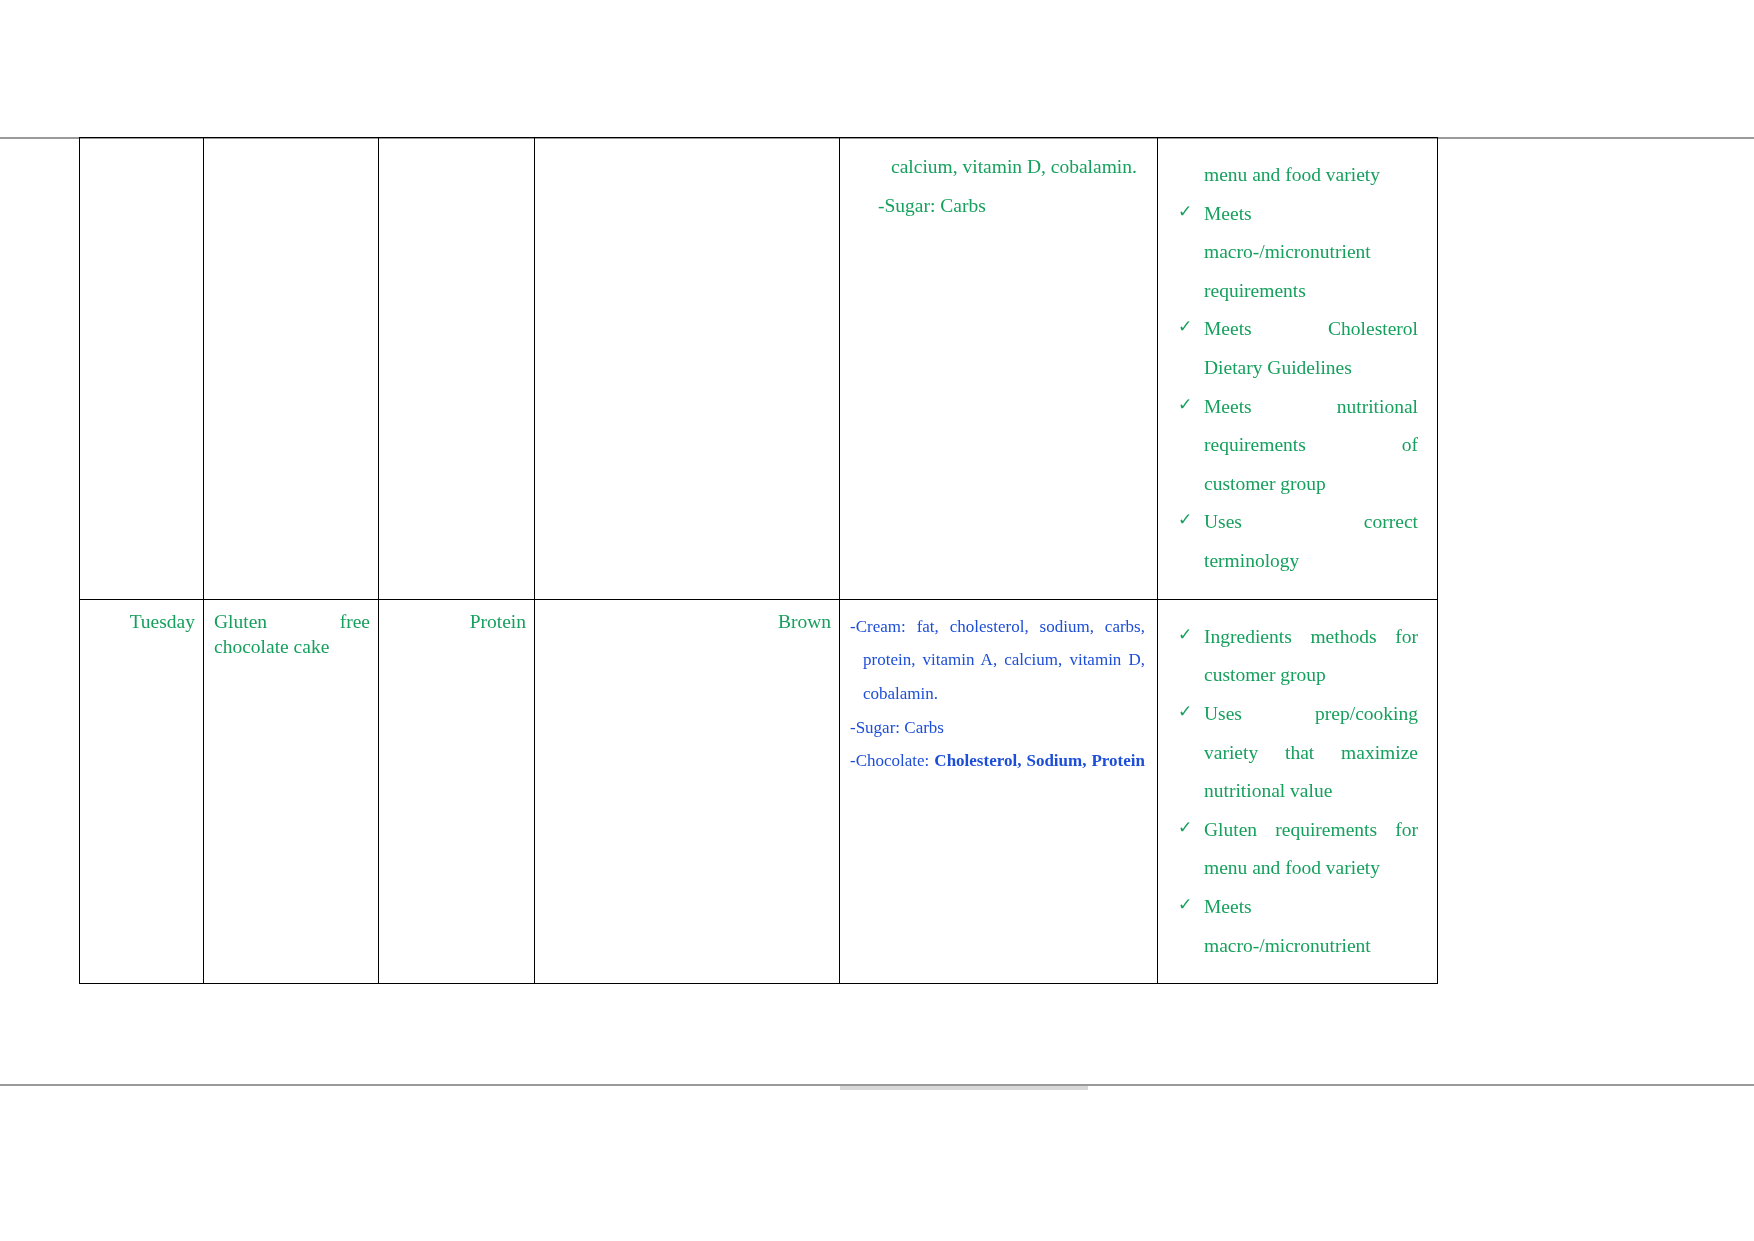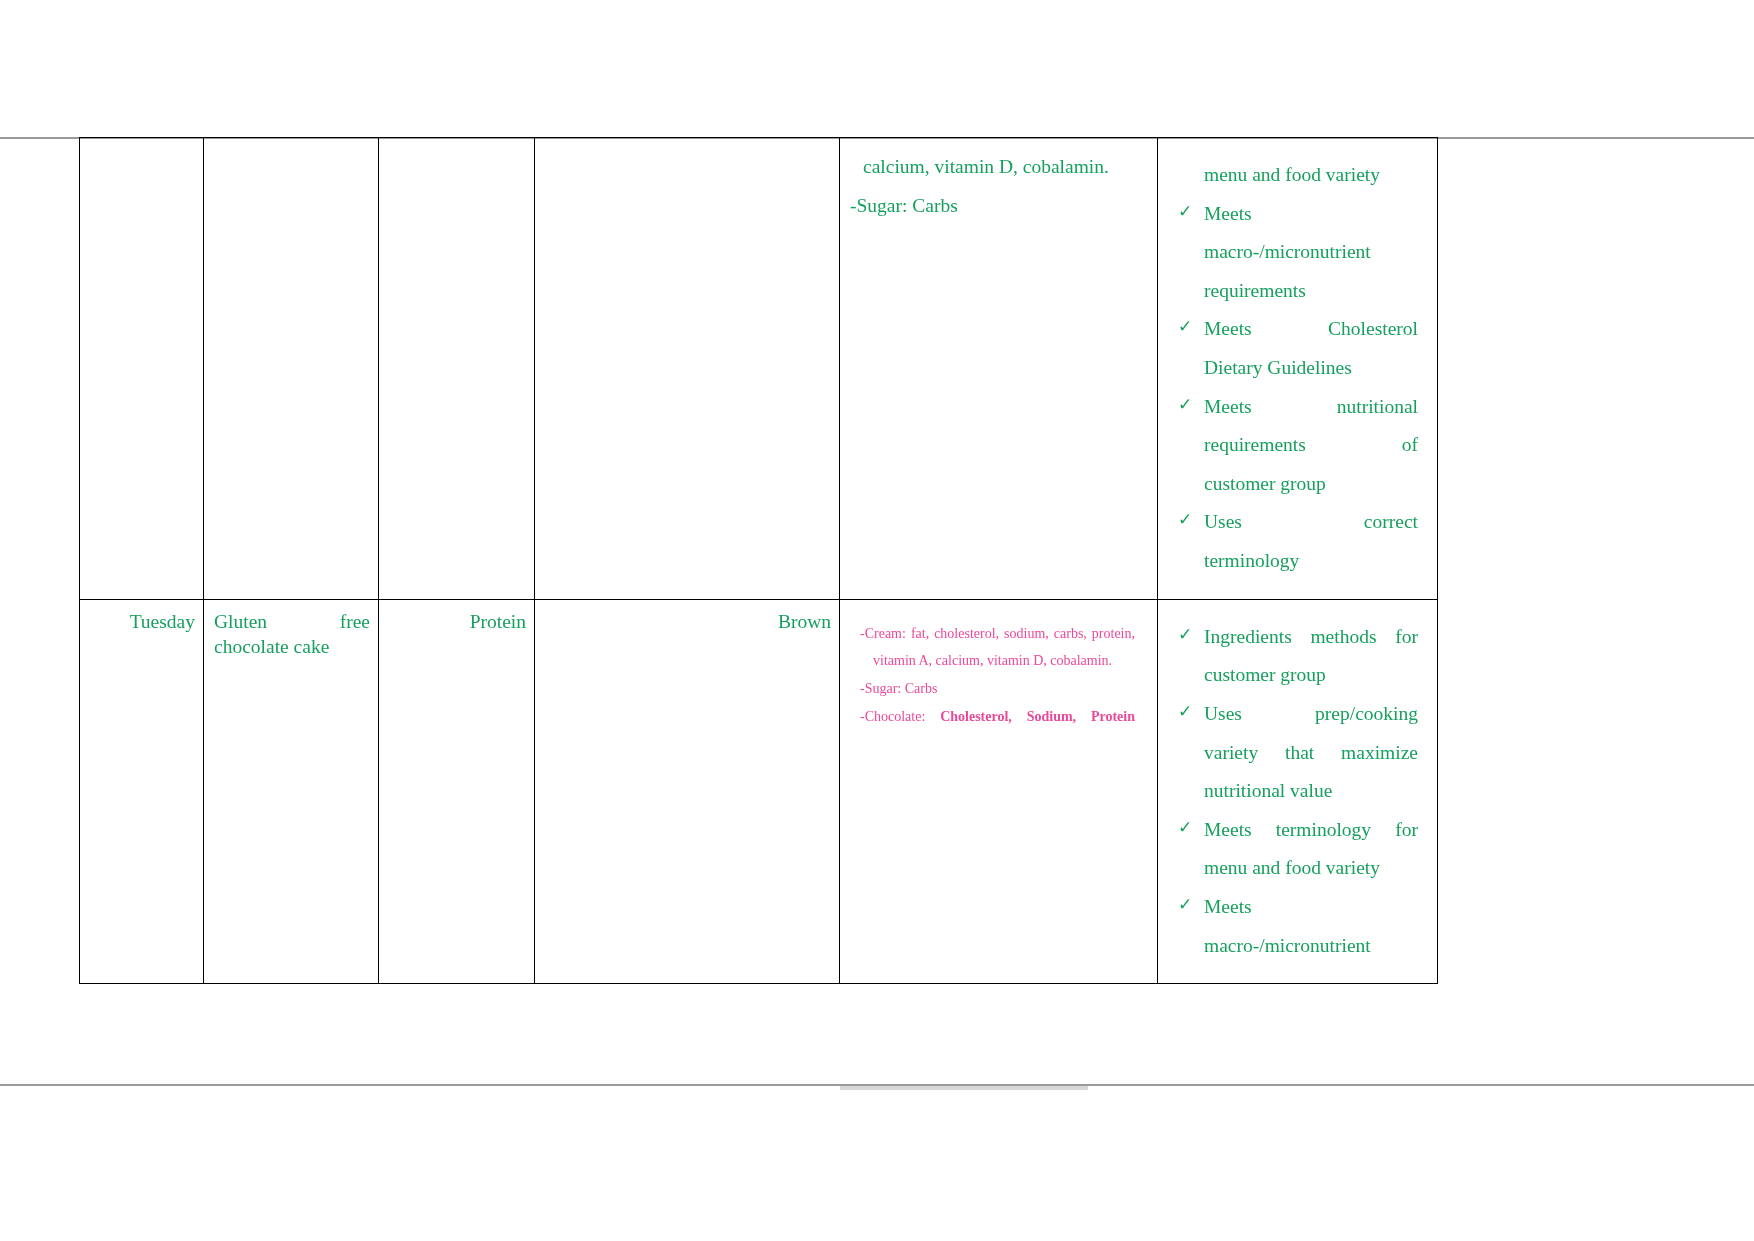--- a/index.html
+++ b/index.html
@@ -95,24 +95,24 @@
     text-align: justify;
     text-align-last: left;
   }
   .just-all {
     text-align: justify;
     text-align-last: justify;
   }
 
   
   .nutri-list {
-    margin: 10px;
-    font-size: 14px;
+    margin: 0;
+    font-size: 17px;
     line-height: 1.98;
-    color: #ec4899;
+    color: #1d4ed8;
   }
   .nutri-item {
     text-align: justify;
     text-indent: 0;
     padding-left: 13px;
     margin: 0 0 0 0;
   }
   .nutri-item > .lead {
     margin-left: -13px;
   }
@@ -161,20 +161,21 @@
   .nutri-cont {
     margin: 0;
     font-size: 19.5px;
     line-height: 1.98;
     color: #16a05d;
   }
   .nutri-cont .ln {
     padding-left: 13px;
     text-align: justify;
     text-align-last: left;
+    margin-left: 28px;
   }
   .nutri-cont .ln0 {
     padding-left: 0;
   }
 
   
   .footer {
     position: absolute;
     left: 108px;
     top: 1094px;
@@ -326,21 +327,21 @@
 
               <div class="check-row">
                 <span class="check-mark">✓</span>
                 <span class="check-text j-all">Uses            prep/cooking</span>
               </div>
               <div class="cont-row j-all">variety that maximize</div>
               <div class="cont-row">nutritional value</div>
 
               <div class="check-row">
                 <span class="check-mark">✓</span>
-                <span class="check-text j-all">Meets terminology for</span>
+                <span class="check-text j-all">Gluten requirements for</span>
               </div>
               <div class="cont-row">menu and food variety</div>
 
               <div class="check-row">
                 <span class="check-mark">✓</span>
                 <span class="check-text">Meets</span>
               </div>
               <div class="cont-row">macro-/micronutrient</div>
 
             </div>

